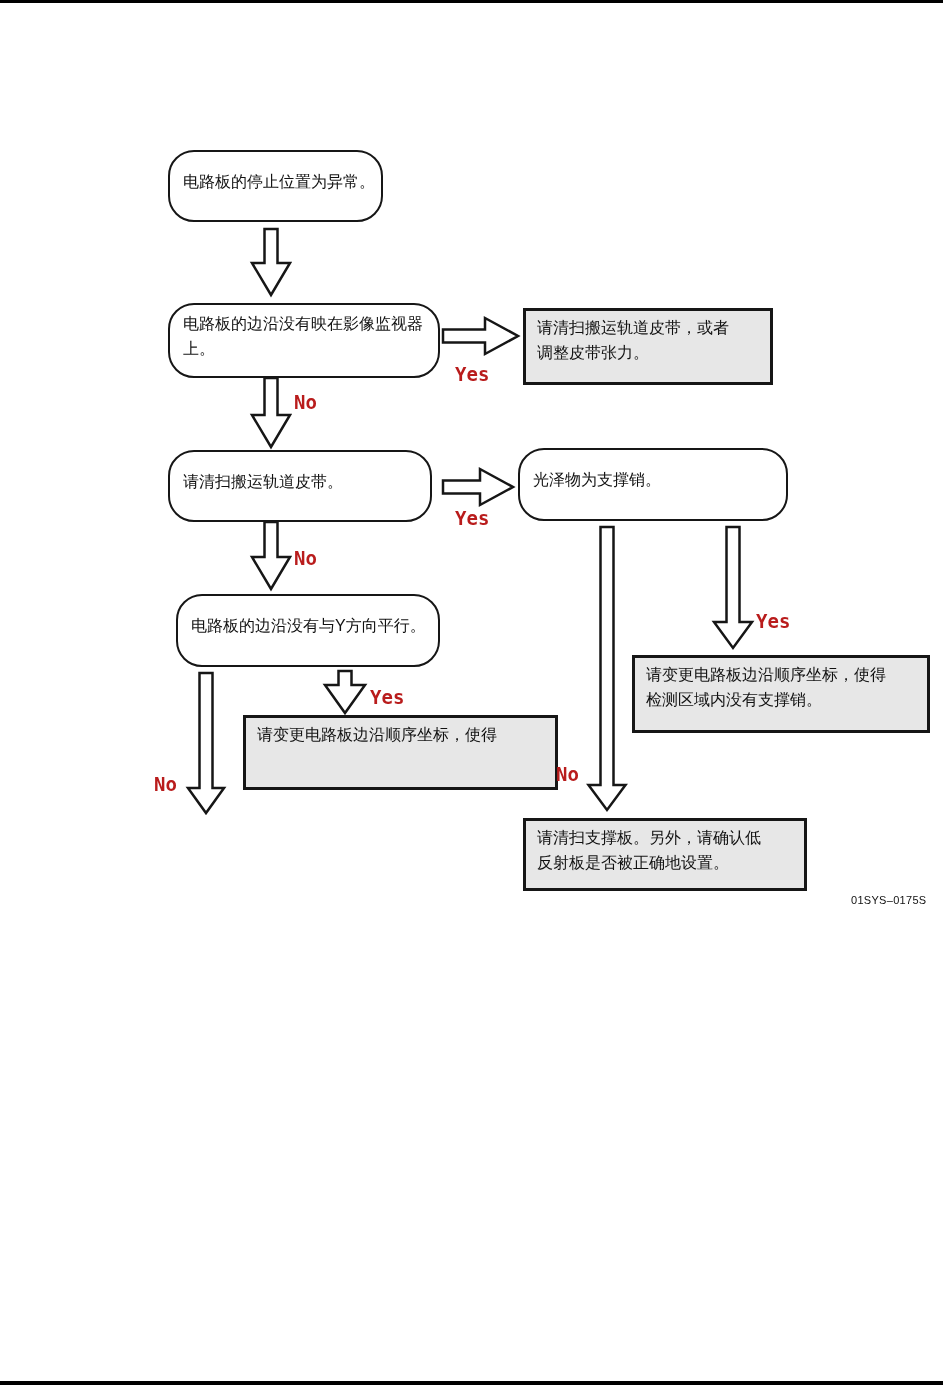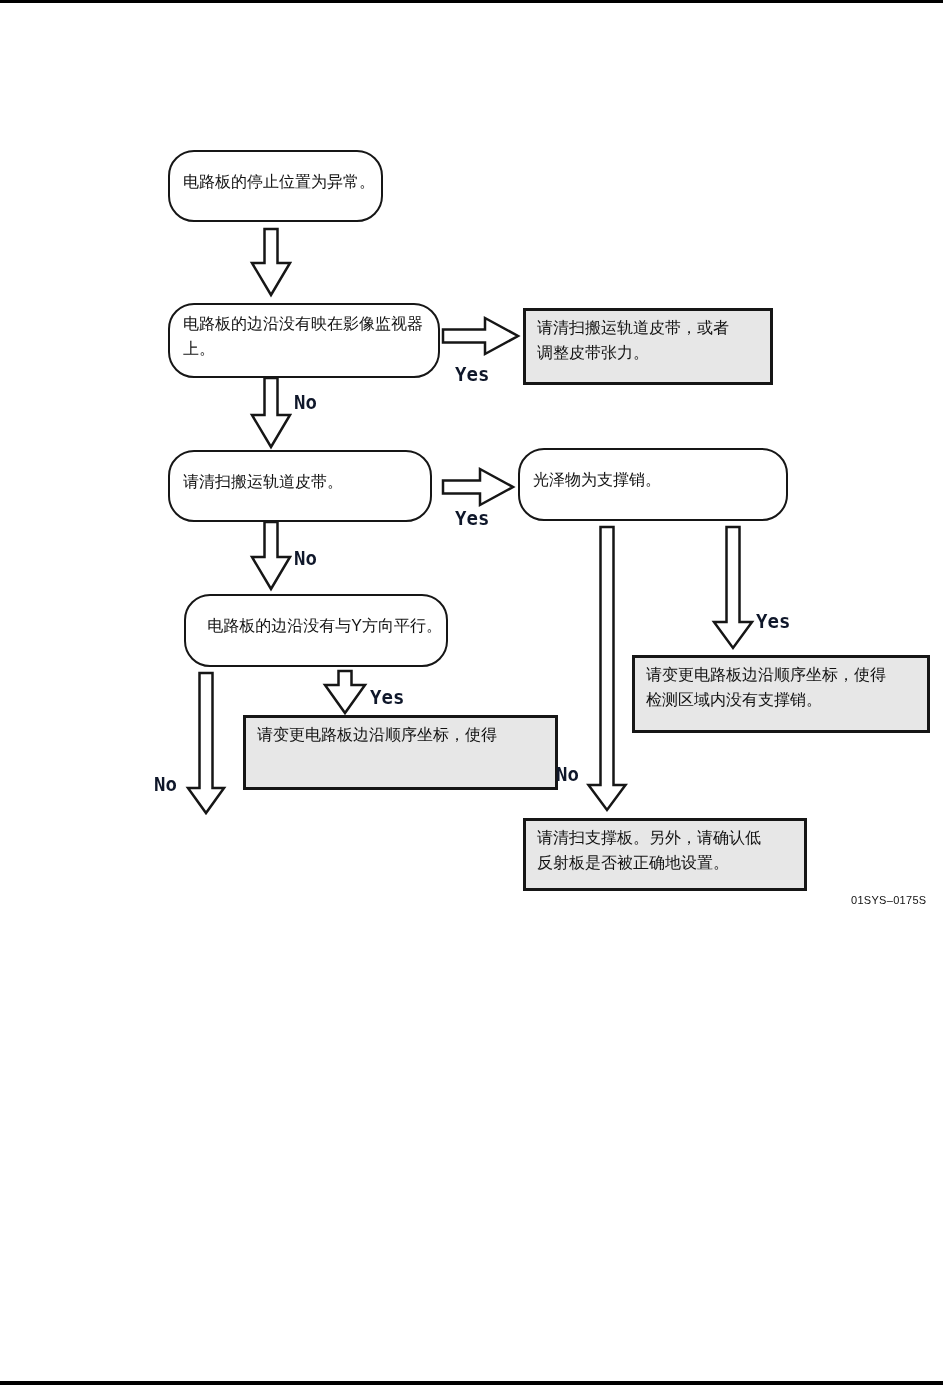--- a/index.html
+++ b/index.html
@@ -15,29 +15,29 @@
   .rule.bottom { top:1381px; height:4px; }
   .arrows { position:absolute; left:0; top:0; width:943px; height:1391px; }
   .arrows polygon { fill:#ffffff; stroke:#161616; stroke-width:2.5; stroke-linejoin:miter; }
   .node {
     position:absolute; display:flex; flex-direction:column;
     font-size:16px; line-height:25px; color:#111;
   }
   .node .ln { white-space:nowrap; }
   .node.rounded {
     border:2.5px solid #161616; border-radius:26px; background:#fff;
-    justify-content:center; padding:0 4px 10px 13px;
+    justify-content:center; padding:0 17px 10px 13px;
   }
   .node.gray {
     border:3px solid #161616; background:#e7e7e7;
     justify-content:flex-start; padding:4px 11px 0 11px;
   }
   .lbl {
     position:absolute; font-family:"DejaVu Sans Mono", monospace;
-    font-size:19px; line-height:19px; font-weight:600; color:#0f172a;
+    font-size:19px; line-height:19px; font-weight:600; color:#b91c1c;
     white-space:nowrap;
   }
   .doccode {
     position:absolute; left:851px; top:893px;
     font-size:11px; line-height:14px; letter-spacing:0.3px; color:#111;
     white-space:nowrap;
   }
 </style>
 </head>
 <body>
@@ -78,21 +78,21 @@
   </div>
 
   <div class="node rounded" style="left:168px; top:450px; width:264px; height:72px;">
     <div class="ln">请清扫搬运轨道皮带。</div>
   </div>
 
   <div class="node rounded" style="left:518px; top:448px; width:270px; height:73px;">
     <div class="ln">光泽物为支撑销。</div>
   </div>
 
-  <div class="node rounded" style="left:184px; top:594px; width:264px; height:73px;align-items:flex-end;">
+  <div class="node rounded" style="left:176px; top:594px; width:264px; height:73px;">
     <div class="ln">电路板的边沿没有与Y方向平行。</div>
   </div>
 
   <div class="node gray" style="left:523px; top:308px; width:250px; height:77px;">
     <div class="ln">请清扫搬运轨道皮带，或者</div>
     <div class="ln">调整皮带张力。</div>
   </div>
 
   <div class="node gray" style="left:243px; top:715px; width:315px; height:75px;">
     <div class="ln">请变更电路板边沿顺序坐标，使得</div>

